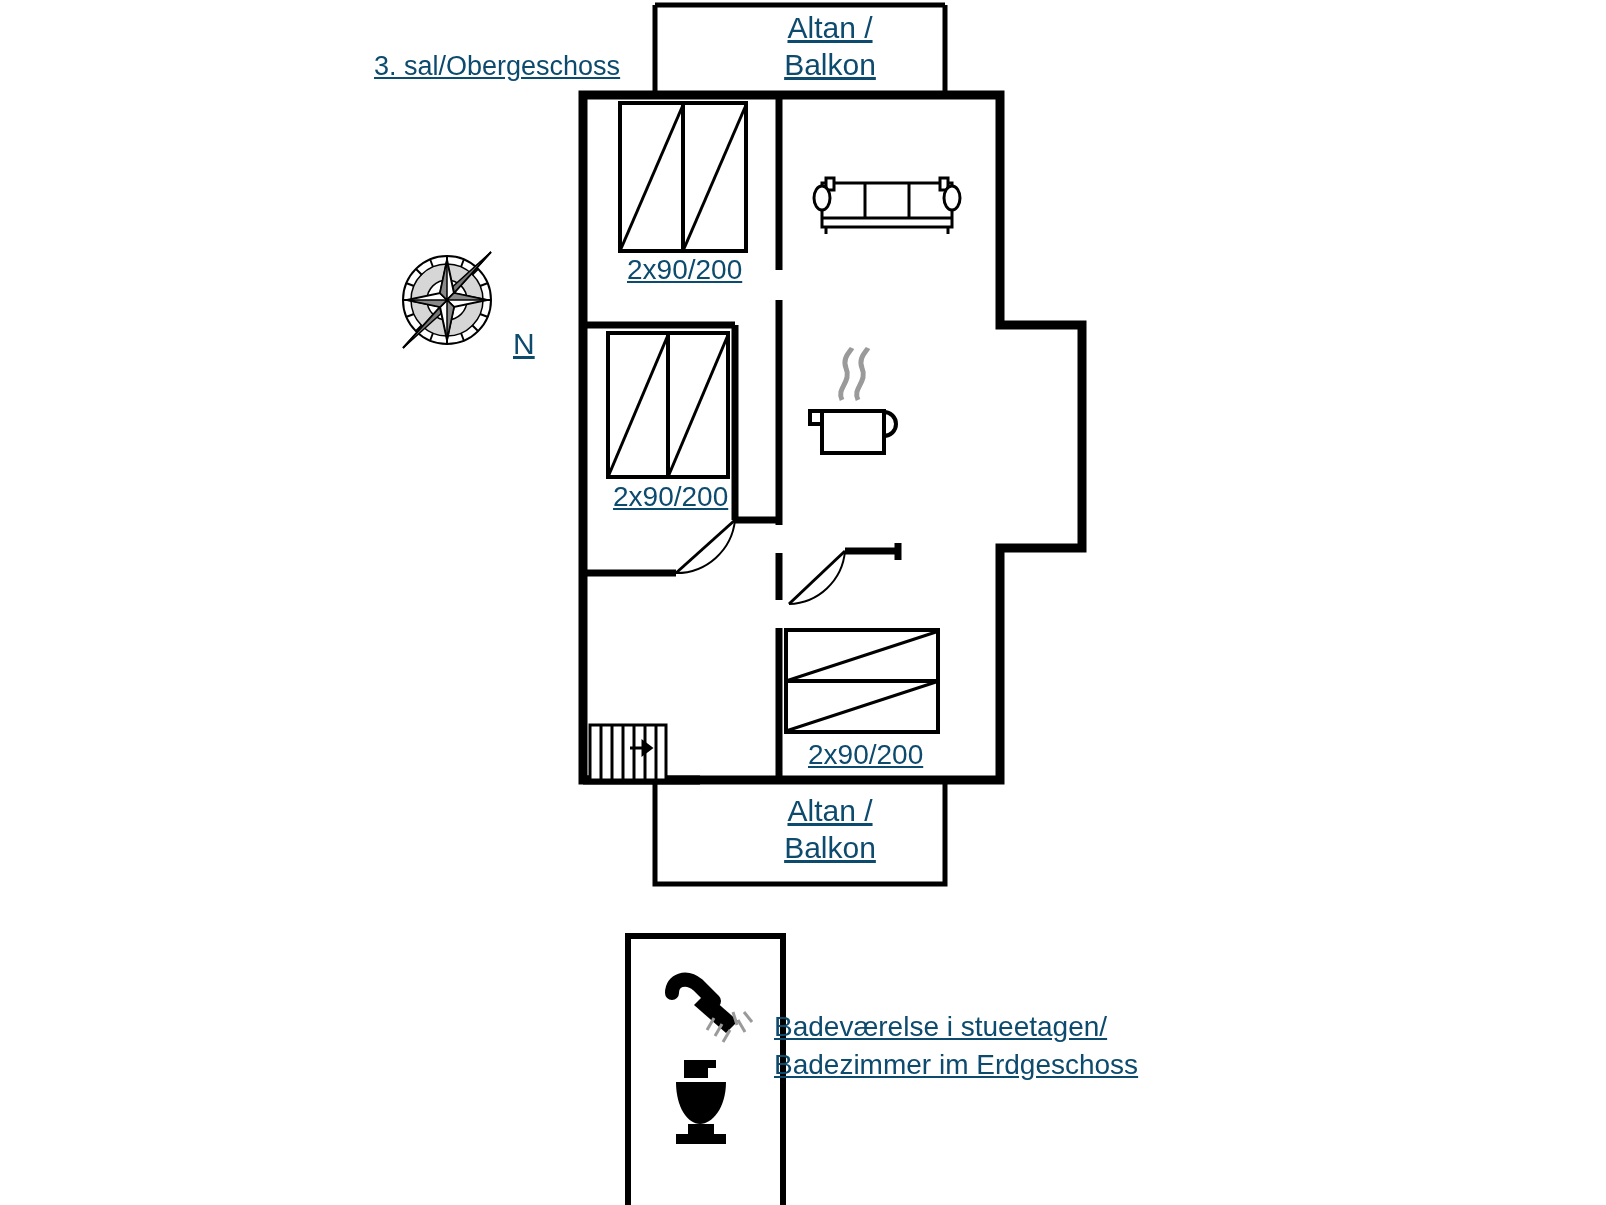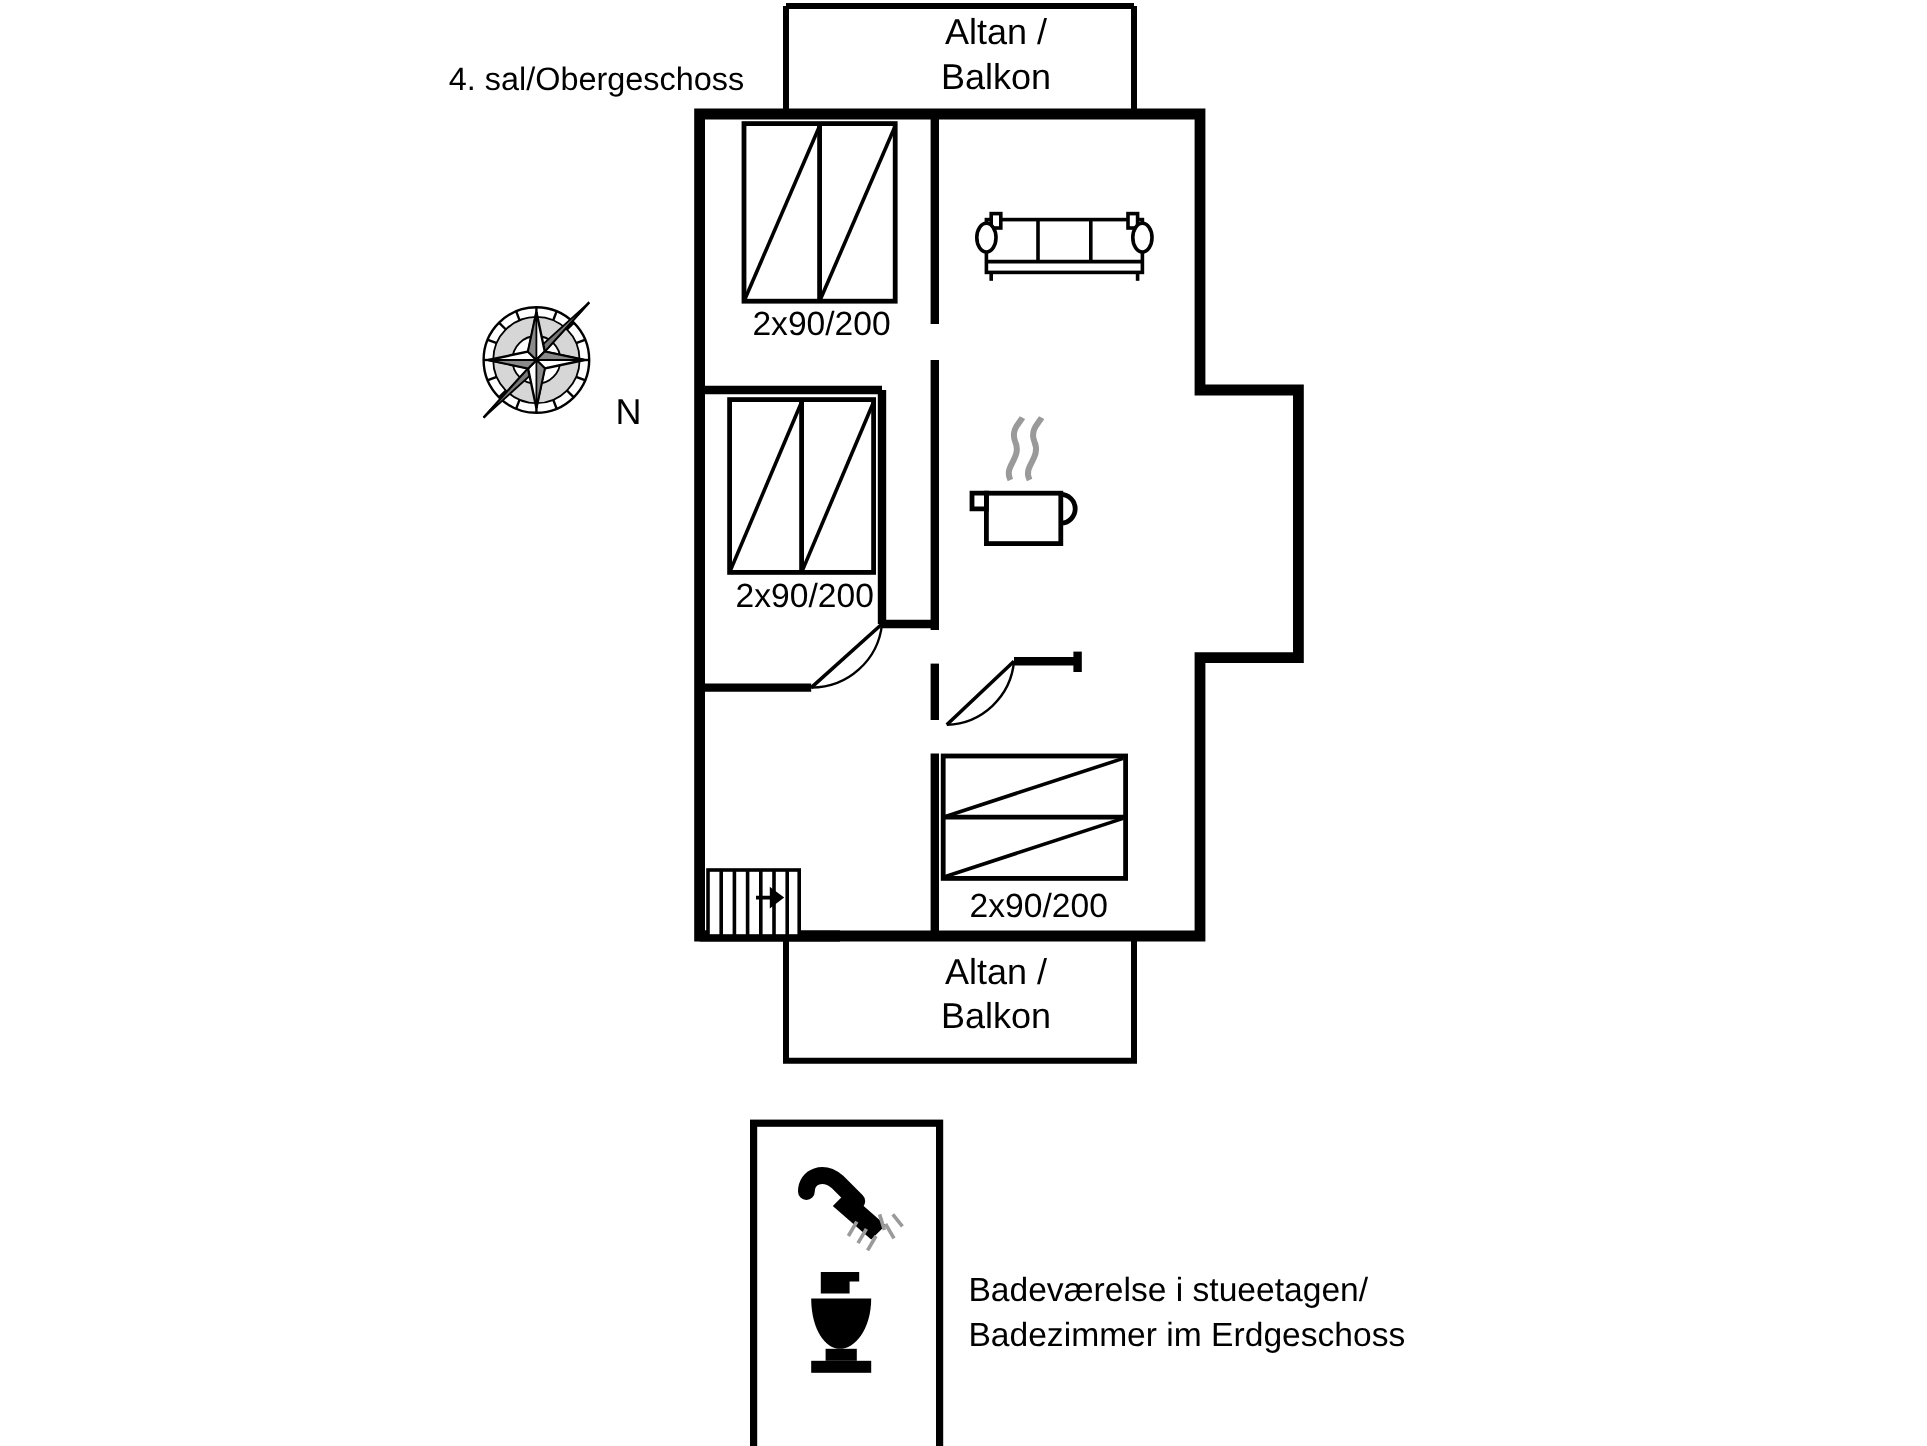--- a/index.html
+++ b/index.html
@@ -19,21 +19,22 @@
     position: absolute;
     left: 0;
     top: 0;
     width: 1606px;
     height: 1205px;
   }
   .label {
     position: absolute;
     white-space: pre;
     line-height: 1.22;
-    color: #000000;
+    color: #0c4a6e;
+    text-decoration: underline;
   }
   .floor-title {
     font-size: 27px;
     left: 374px;
     top: 50px;
   }
   .altan-top {
     font-size: 30px;
     left: 740px;
     top: 10px;
@@ -53,24 +54,23 @@
   .bed1 { left: 627px; top: 253px; }
   .bed2 { left: 613px; top: 480px; }
   .bed3 { left: 808px; top: 738px; }
   .compass-n {
     font-size: 30px;
     left: 513px;
     top: 326px;
   }
   .legend-text {
     font-size: 28px;
-    left: 807px;
+    left: 774px;
     top: 1008px;
     line-height: 1.35;
-    margin-top: 48px;
   }
   svg.plan {
     position: absolute;
     left: 0;
     top: 0;
     width: 1606px;
     height: 1205px;
   }
 </style>
 </head>
@@ -240,21 +240,21 @@
       <g>
         <path d="M 684,1060 L 716,1060 L 716,1068 L 708,1068 L 708,1078 L 684,1078 Z" fill="#000"></path>
         <path d="M 676,1082 L 726,1082 C 726,1108 712,1124 700,1124 C 688,1124 676,1108 676,1082 Z" fill="#000"></path>
         <rect x="688" y="1124" width="26" height="10" fill="#000"></rect>
         <rect x="676" y="1134" width="50" height="10" fill="#000"></rect>
       </g>
     </g>
 
   </svg>
 
-  <div class="label floor-title">4. sal/Obergeschoss</div>
+  <div class="label floor-title">3. sal/Obergeschoss</div>
 
   <div class="label altan-top">Altan /
 Balkon</div>
 
   <div class="label altan-bottom">Altan /
 Balkon</div>
 
   <div class="label bed-label bed1">2x90/200</div>
 
   <div class="label bed-label bed2">2x90/200</div>

